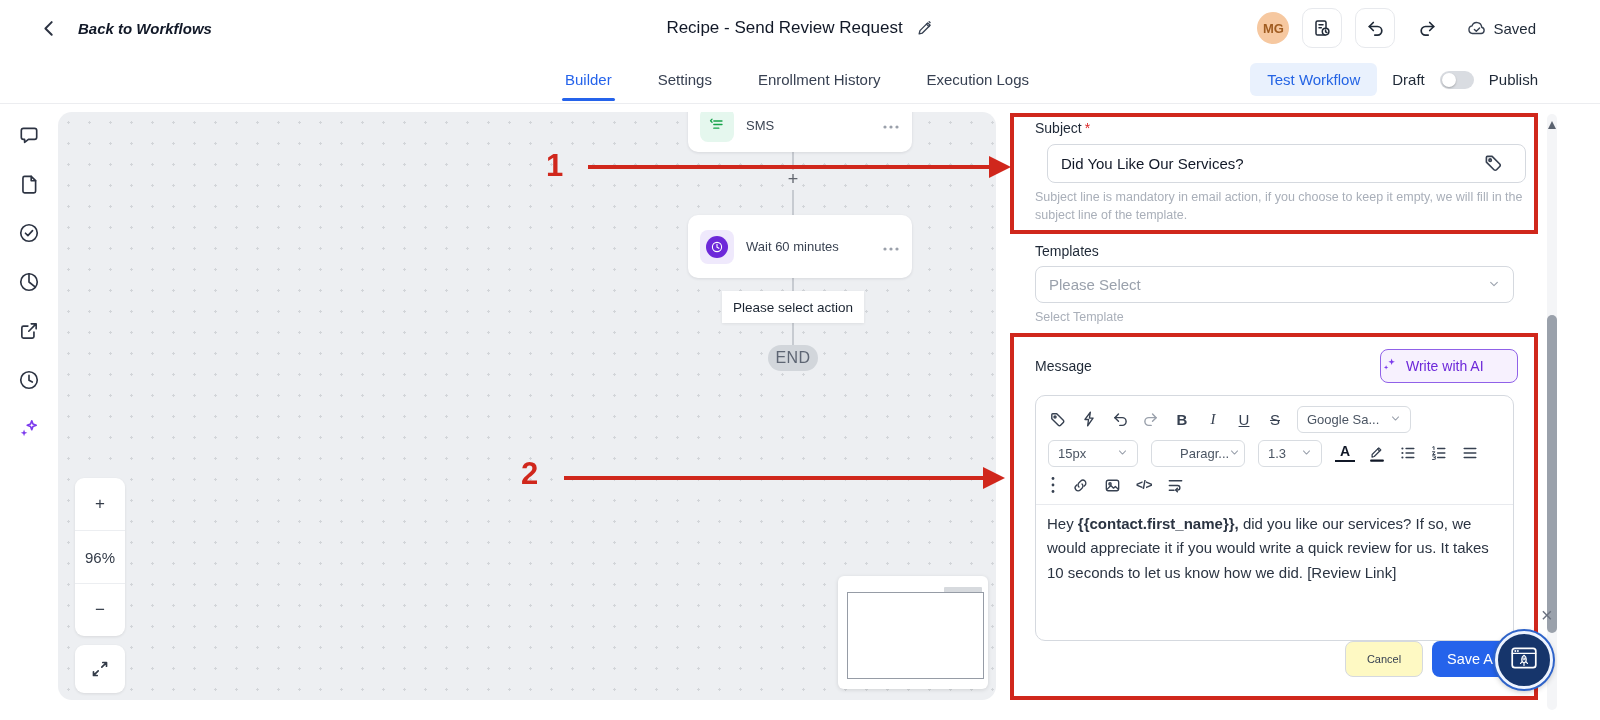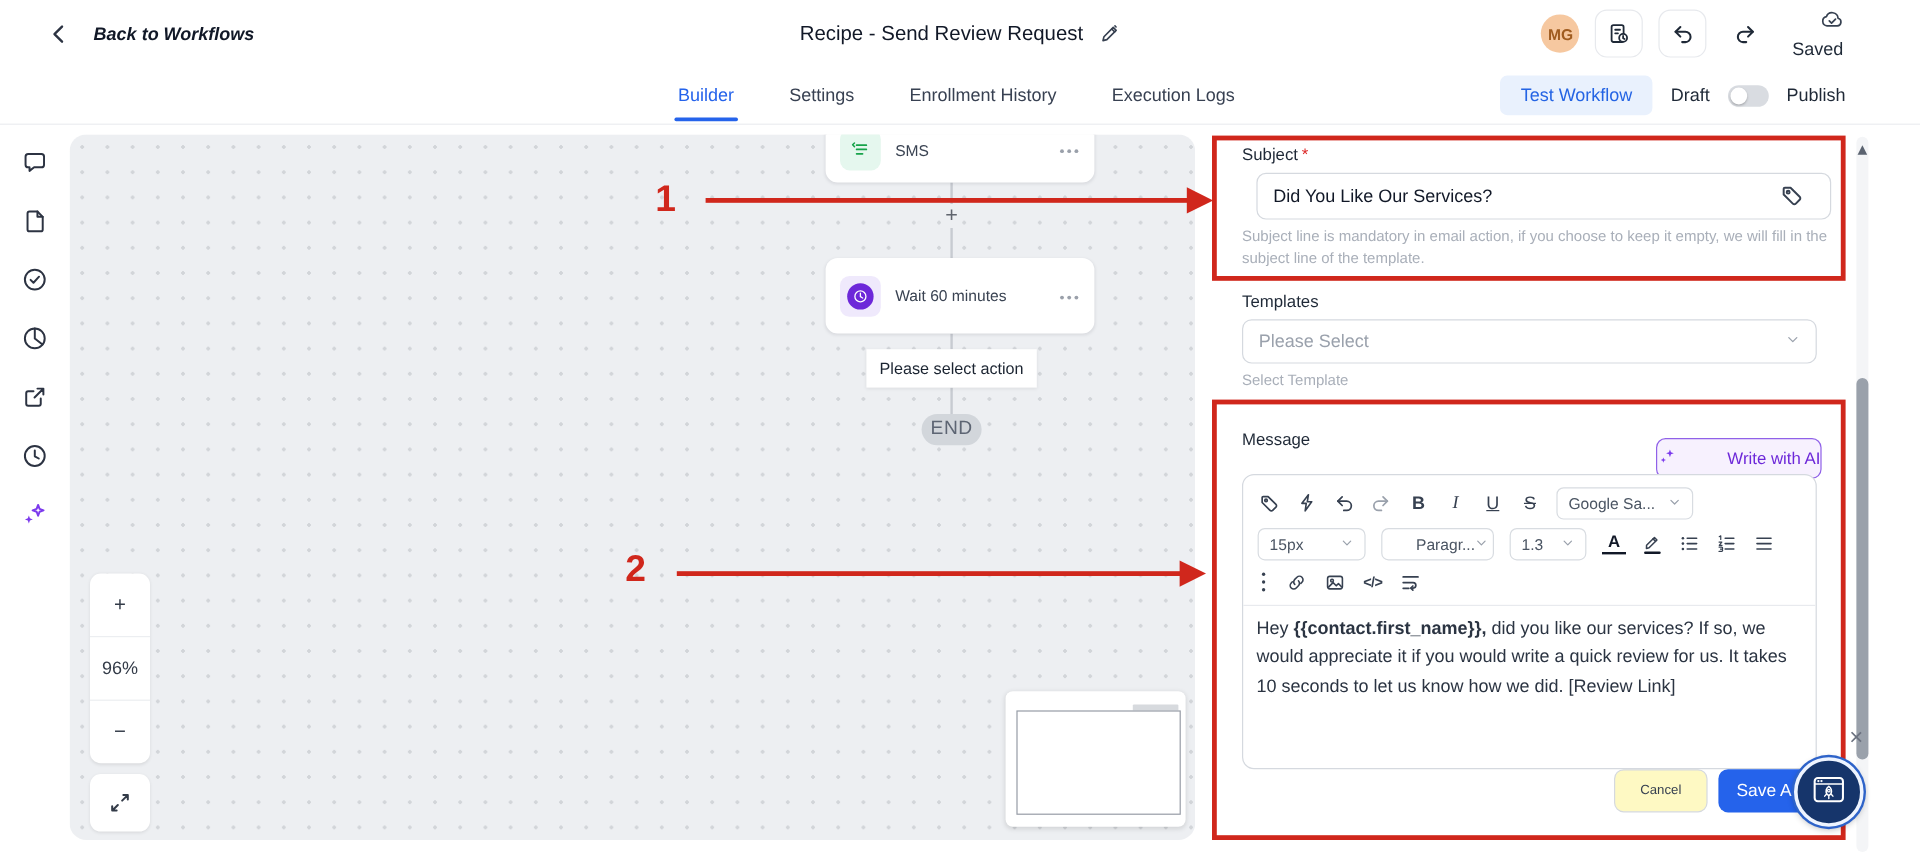--- a/index.html
+++ b/index.html
@@ -12,21 +12,21 @@
   .back{position:absolute;left:40px;top:0;height:56px;display:flex;align-items:center;gap:20px;cursor:pointer;font-style:italic;}
   .back-label{font-size:15px;font-weight:600;color:#111827;}
   .title-wrap{position:absolute;left:0;right:0;top:0;height:56px;display:flex;align-items:center;justify-content:center;gap:13px;}
   .page-title{font-size:17px;color:#111827;}
   .header-right{position:absolute;right:64px;top:0;height:56px;display:flex;align-items:center;gap:13px;}
   .avatar{width:32px;height:32px;border-radius:50%;background:#f6c8a0;color:#a05c20;font-size:13px;font-weight:700;
     display:flex;align-items:center;justify-content:center;}
   .hbtn{width:38px;height:38px;border:1px solid #e7e9ed;border-radius:10px;background:#fff;
     display:flex;align-items:center;justify-content:center;cursor:pointer;}
   .hbtn.plain{border-color:transparent;}
-  .saved{display:flex;align-items:flex-end;gap:7px;font-size:15px;color:#1f2937;margin-left:5px;flex-direction:column;}
+  .saved{display:flex;align-items:center;gap:7px;font-size:15px;color:#1f2937;margin-left:5px;}
 
   
   .tabbar{position:absolute;left:0;top:56px;width:1600px;height:47px;background:#fff;border-bottom:1px solid #ecedf0;z-index:5;}
   .tabs{position:absolute;left:565px;top:0;height:47px;display:flex;gap:46px;align-items:center;}
   .tab{font-size:15px;color:#384152;position:relative;cursor:pointer;white-space:nowrap;}
   .tab.active{color:#2563eb;}
   .tab.active::after{content:"";position:absolute;left:-3px;right:-3px;bottom:-13px;height:3px;background:#2563eb;border-radius:2px;}
   .tab-actions{position:absolute;right:62px;top:0;height:47px;display:flex;align-items:center;gap:15px;}
   .test-btn{background:#e9f1fd;color:#2464e4;font-size:15px;padding:8px 17px;border-radius:6px;cursor:pointer;}
   .lbl{font-size:15px;color:#1f2937;}
@@ -71,22 +71,22 @@
   .field-label{position:absolute;font-size:14px;font-weight:500;color:#1f2937;}
   .req{color:#dc2626;margin-left:3px;}
   .text-input{position:absolute;left:39px;top:40px;width:479px;height:39px;border:1px solid #d5d9df;border-radius:8px;
     font-size:15px;color:#111827;padding:0 42px 0 13px;box-sizing:border-box;background:#fff;outline:none;
     font-family:"Liberation Sans","DejaVu Sans",sans-serif;margin-left:12px;}
   .tag-btn{position:absolute;left:486px;top:48px;width:22px;height:22px;cursor:pointer;}
   .helper{position:absolute;font-size:12.5px;line-height:1.4;color:#a9afb9;}
   .select{position:absolute;left:39px;top:162px;width:479px;height:37px;border:1px solid #d5d9df;border-radius:8px;
     box-sizing:border-box;display:flex;align-items:center;justify-content:space-between;padding:0 13px;
     font-size:15px;color:#9aa1ac;cursor:pointer;background:#fff;}
-  .ai-btn{position:absolute;left:384px;top:261px;width:138px;height:34px;border:1.5px solid #9061e8;border-radius:8px;
-    background:#f7f1fe;color:#6d28d9;font-size:14px;display:flex;align-items:center;justify-content:space-between;gap:8px;
+  .ai-btn{position:absolute;left:384px;top:245px;width:138px;height:34px;border:1.5px solid #9061e8;border-radius:8px;
+    background:#f7f1fe;color:#6d28d9;font-size:14px;display:flex;align-items:center;justify-content:flex-start;gap:8px;
     box-sizing:border-box;cursor:pointer;}
   .editor{position:absolute;left:39px;top:291px;width:479px;height:246px;border:1px solid #d5d9df;border-radius:10px;
     box-sizing:border-box;overflow:hidden;background:#fff;}
   .toolbar{padding:6px 12px 4px;border-bottom:1px solid #e8eaee;}
   .trow{display:flex;align-items:center;gap:13px;height:34px;}
   .titem{color:#374151;display:flex;align-items:center;justify-content:center;min-width:18px;font-size:15px;cursor:pointer;}
   .tb-bold{font-weight:700;}
   .tb-italic{font-style:italic;font-family:"Liberation Serif","DejaVu Serif",serif;}
   .tb-under{text-decoration:underline;}
   .tb-strike{text-decoration:line-through;}

